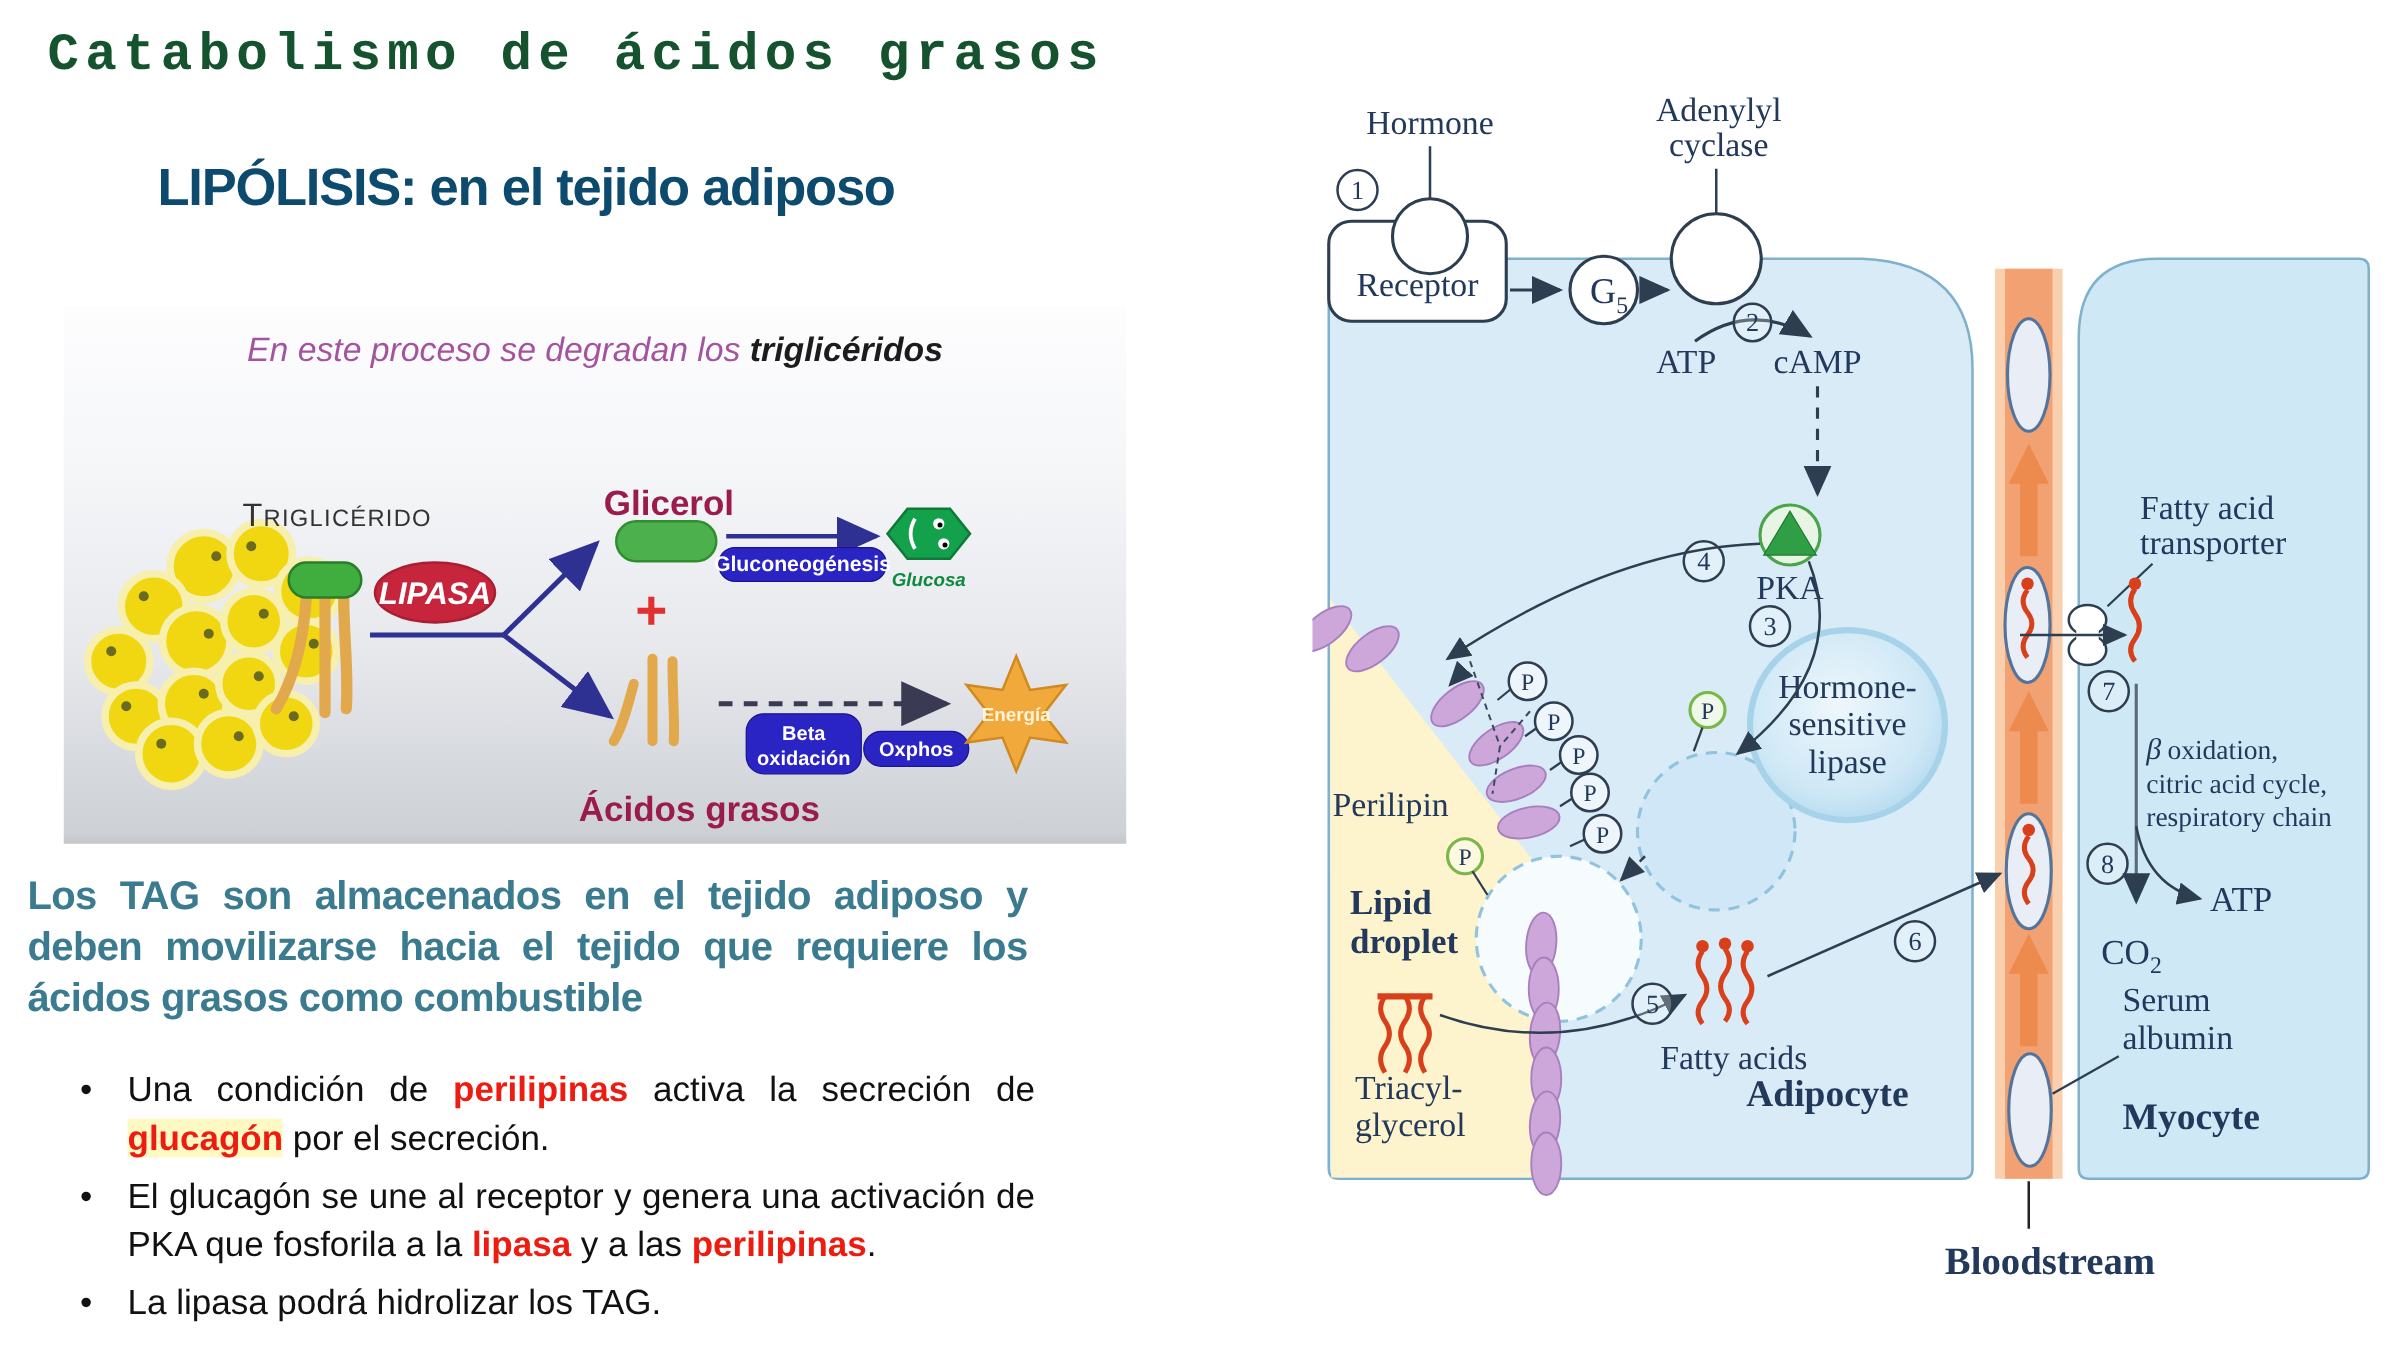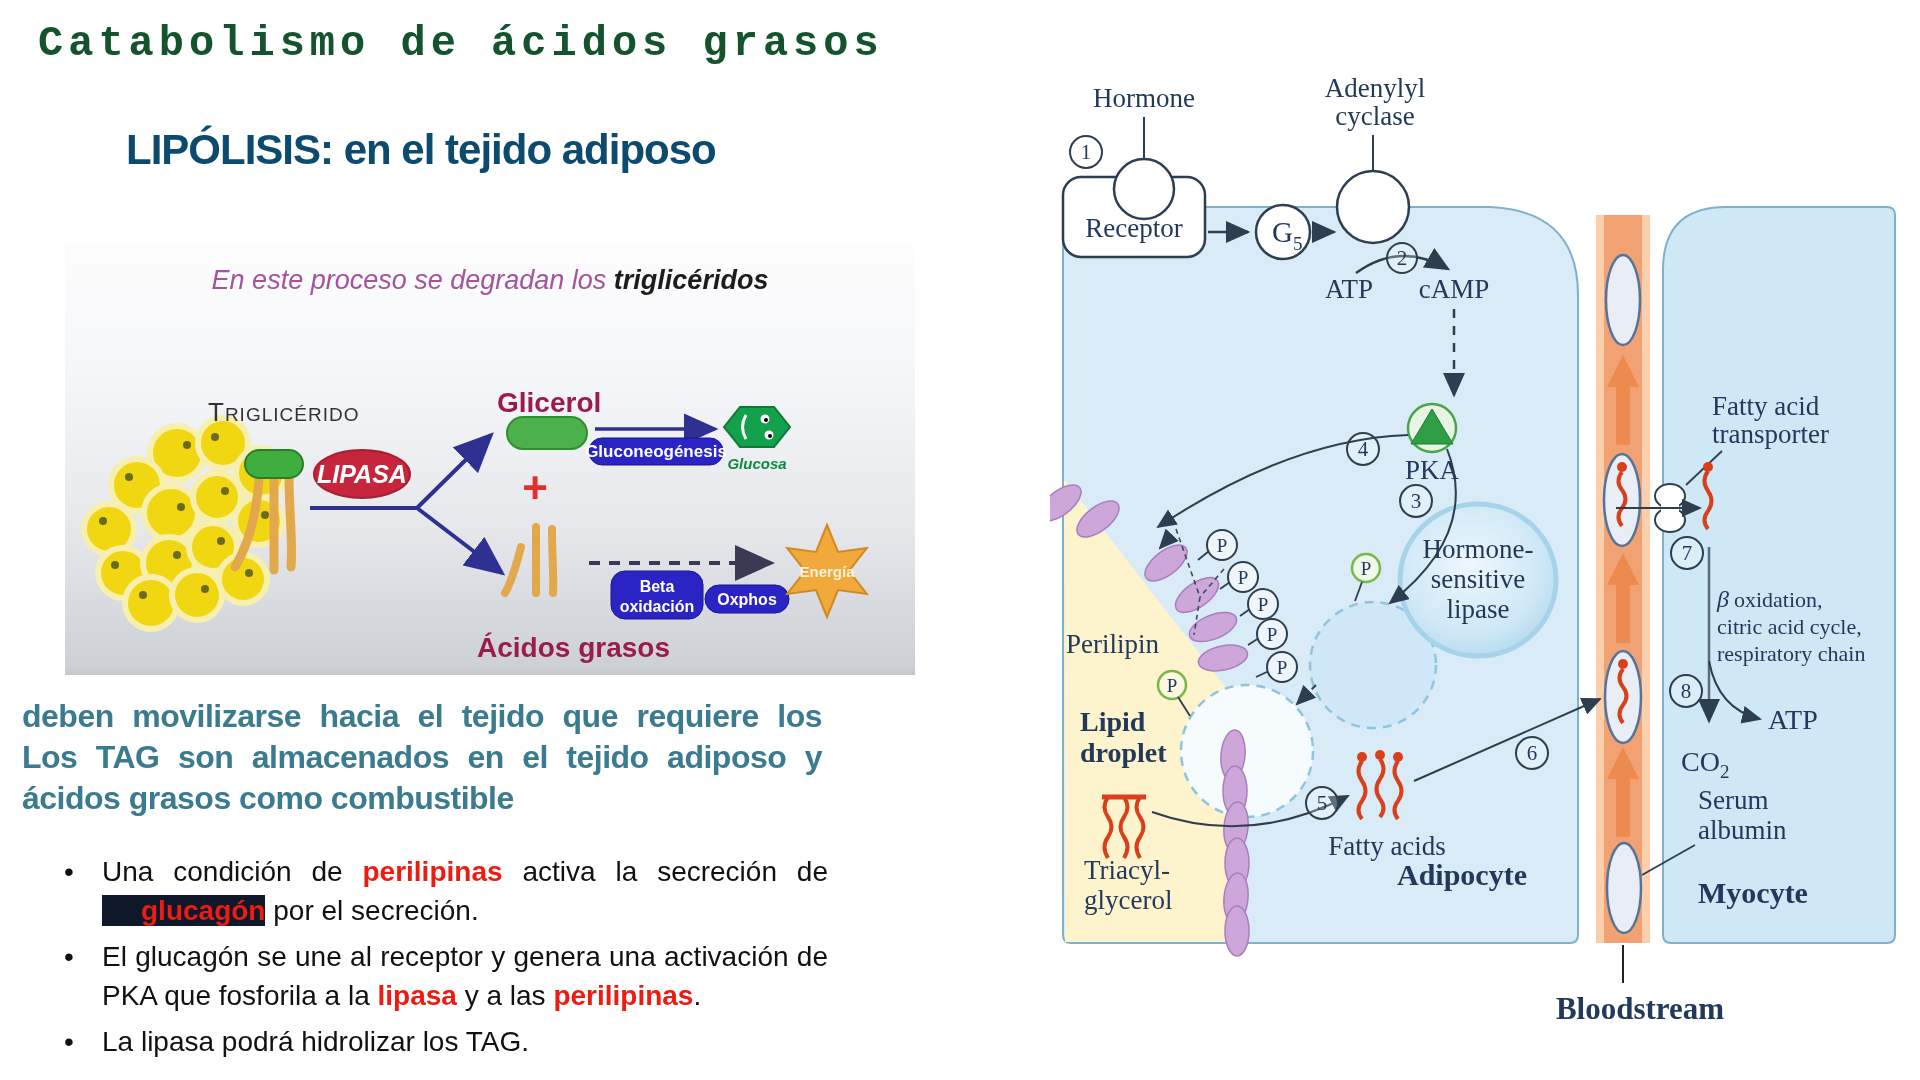--- a/index.html
+++ b/index.html
@@ -3,36 +3,36 @@
 <meta charset="utf-8">
 <style>
   html,body{margin:0;padding:0;background:#ffffff;}
   .slide{position:relative;width:1920px;height:1080px;background:#ffffff;overflow:hidden;
          font-family:"Liberation Sans",sans-serif;}
   .abs{position:absolute;}
   .title{left:38px;top:20px;font-family:Liberation Mono, monospace;font-weight:bold;
          font-size:42px;letter-spacing:5px;color:#14532d;white-space:nowrap;}
   .subtitle{left:126px;top:126px;font-weight:bold;font-size:42px;letter-spacing:-1px;
             color:#0c4a6e;white-space:nowrap;}
-  .figure{left:65px;top:245px;width:850px;height:430px;
+  .figure{left:51px;top:245px;width:850px;height:430px;
           background:linear-gradient(180deg,#fdfdfe 0%,#f6f7f9 28%,#e6e8ec 65%,#cdd0d5 98%,#c3c6cb 100%);}
   .figure-intro{position:absolute;top:16px;left:0;width:100%;text-align:center;
                 font-size:27px;font-style:italic;color:#a4549e;line-height:38px;}
   .figure-intro b{color:#1c1c1c;font-weight:bold;}
   .lsvg,.rsvg{position:absolute;left:0;top:0;}
   .rwrap{left:1050px;top:55px;width:870px;height:1025px;}
   .paragraph{left:22px;top:696px;width:800px;font-weight:bold;font-size:32px;
              color:#3a7b90;line-height:41px;letter-spacing:-0.5px;}
   .jline{display:block;text-align:justify;text-align-last:justify;}
   .nline{display:block;}
   .bullets{left:58px;top:852px;width:770px;font-size:28px;color:#111;line-height:39px;}
   .bullet{position:relative;padding-left:44px;margin-bottom:7px;}
   .dot{position:absolute;left:6px;top:0;}
   .em{color:#ee1b10;font-weight:bold;}
-  .hl{background:#0f172a;padding-left:39px;}
+  .hl{background:#fef9c3;}
   .rsvg text{font-family:"Liberation Serif",serif;fill:#22395c;}
   .lsvg text{font-family:"Liberation Sans",sans-serif;}
   .stepc{fill:rgba(255,255,255,0.25);stroke:#2c3e50;stroke-width:2;}
   .stepn{font-size:21px;text-anchor:middle;}
   .pn{font-size:19px;text-anchor:middle;}
   .lbl27{font-size:27px;}
   .mid{text-anchor:middle;}
   .bold{font-weight:bold;}
 </style>
 </head>
@@ -148,22 +148,22 @@
       </g>
       <g>
         <polygon points="762,280 773,307 801.8,303 784,326 801.8,349 773,345 762,372 751,345 722.2,349 740,326 722.2,303 751,307" fill="#f2a93b" stroke="#d08a20" stroke-width="2"></polygon>
         <text x="762" y="332" class="mid bold" font-size="15" fill="#fdf3da">Energía</text>
       </g>
       <text x="412" y="412" class="bold" font-size="28" fill="#9b1b4d">Ácidos grasos</text>
     </svg>
   </div>
 
   <div class="abs paragraph">
+    <span class="jline">Los TAG son almacenados en el tejido adiposo y</span>
     <span class="jline">deben movilizarse hacia el tejido que requiere los</span>
-    <span class="jline">Los TAG son almacenados en el tejido adiposo y</span>
     <span class="nline">ácidos grasos como combustible</span>
   </div>
 
   <div class="abs bullets">
     <div class="bullet">
       <span class="dot">•</span>
       <span class="jline"><span>Una condición de </span><span class="em">perilipinas</span><span> activa la secreción de</span></span>
       <span class="nline"><span class="em hl">glucagón</span><span> por el secreción.</span></span>
     </div>
     <div class="bullet">

